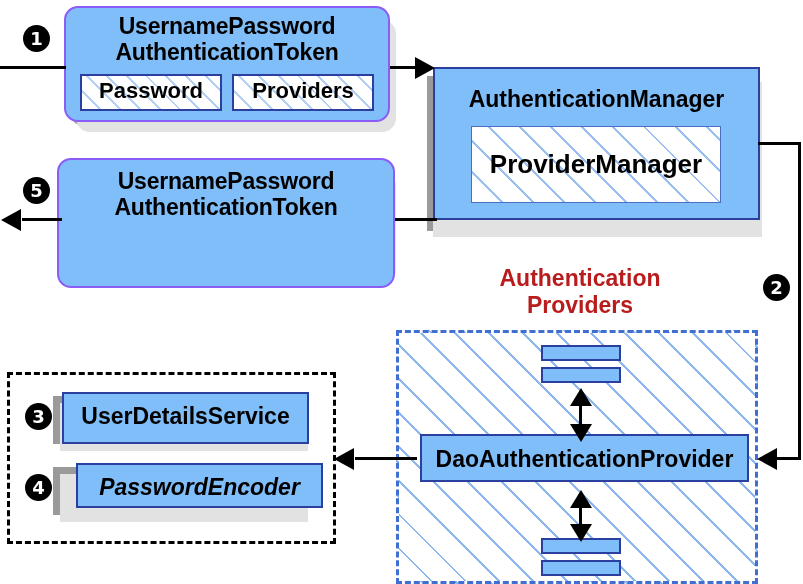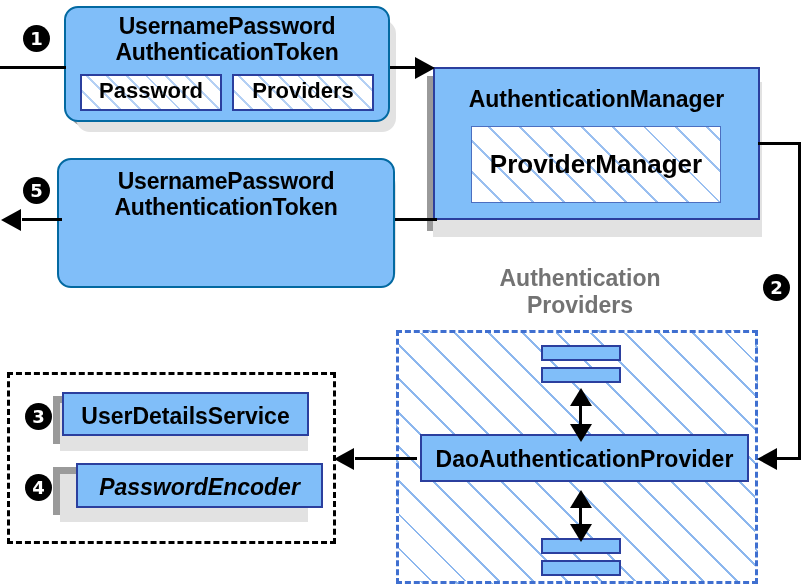--- a/index.html
+++ b/index.html
@@ -21,21 +21,21 @@
   .shadow-dk {
     background: #9a9a9a;
   }
   .shadow-lt {
     background: #e2e2e2;
   }
 
   
   .token {
     background: #80bef9;
-    border: 2px solid #0369a1;
+    border: 2px solid #8b5cf6;
     border-radius: 14px;
     z-index: 5;
   }
   .token-title {
     position: absolute;
     left: 0; right: 0;
     text-align: center;
     color: #000;
     font-weight: bold;
     font-size: 23px;
@@ -121,21 +121,21 @@
     z-index: 2;
   }
 
   
   .caption {
     position: absolute;
     text-align: center;
     font-weight: bold;
     font-size: 23px;
     line-height: 27px;
-    color: #737373;
+    color: #b91c1c;
     z-index: 4;
   }
 
   
   .minibar {
     background: #80bef9;
     border: 2px solid #2b3f9e;
     z-index: 6;
   }
 
@@ -257,21 +257,21 @@
   <div class="abs arr-u" style="left:570px; top:490px;"></div>
   <div class="abs arr-d" style="left:570px; top:524px;"></div>
 
   <div class="abs minibar" style="left:541px; top:538px; width:80px; height:16px;"></div>
   <div class="abs minibar" style="left:541px; top:560px; width:80px; height:16px;"></div>
 
   <div class="abs dashed-black" style="left:7px; top:372px; width:329px; height:172px;"></div>
 
   <div class="abs shadow-dk" style="left:53px; top:396px; width:248px; height:48px;"></div>
   <div class="abs shadow-lt" style="left:60px; top:403px; width:248px; height:48px;"></div>
-  <div class="abs bluebox" style="left:62px; top:392px; width:247px; height:44px;">
+  <div class="abs bluebox" style="left:62px; top:392px; width:247px; height:52px;">
     <div class="bluebox-title" style="top:9px;">UserDetailsService</div>
   </div>
   <div class="abs badge" style="left:25px; top:403px;">3</div>
 
   <div class="abs shadow-dk" style="left:53px; top:467px; width:248px; height:48px;"></div>
   <div class="abs shadow-lt" style="left:60px; top:474px; width:248px; height:48px;"></div>
   <div class="abs bluebox" style="left:76px; top:463px; width:247px; height:45px;font-style:italic;">
     <div class="bluebox-title" style="top:9px;">PasswordEncoder</div>
   </div>
   <div class="abs badge" style="left:25px; top:474px;">4</div>

